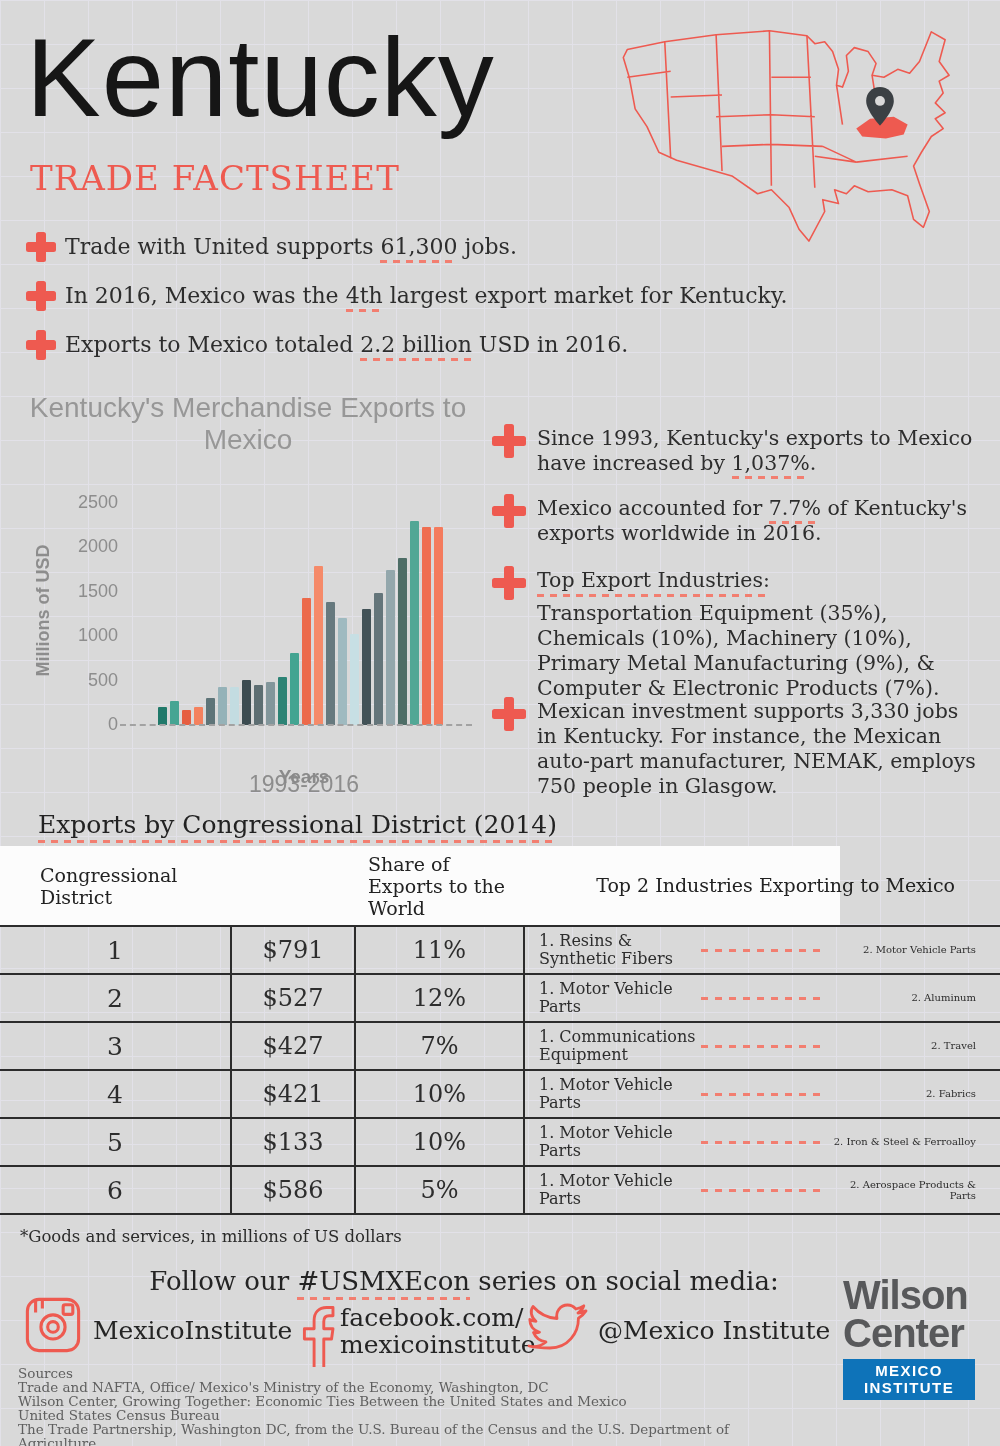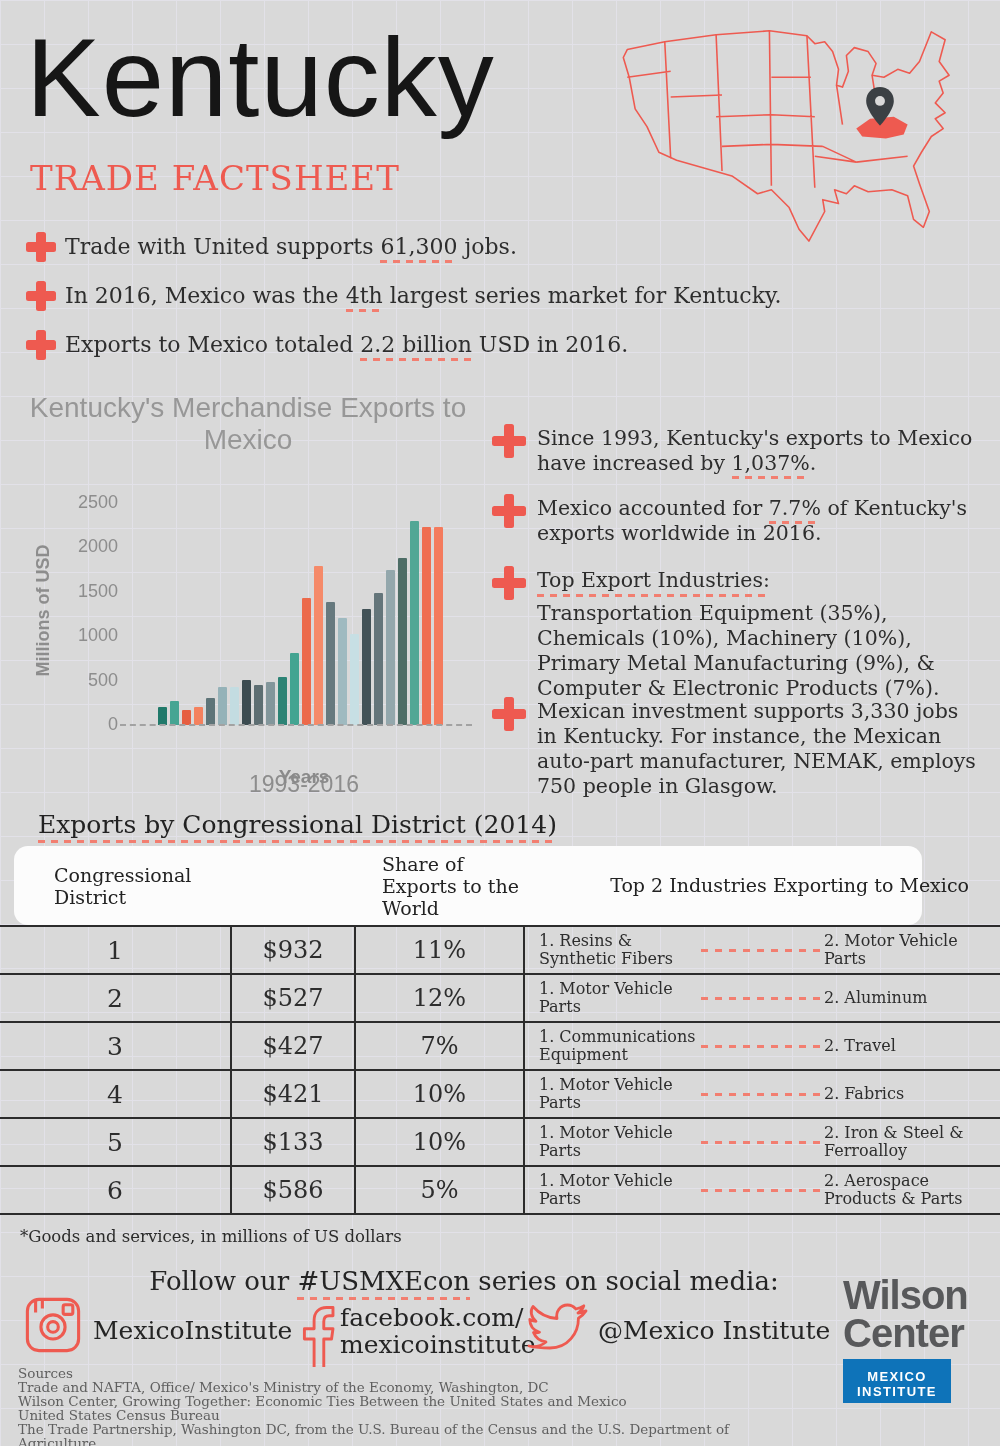--- a/index.html
+++ b/index.html
@@ -62,43 +62,43 @@
   .x-title{left:158px;top:766px;width:292px;text-align:center;
     font-family:"Liberation Sans","DejaVu Sans",sans-serif;font-weight:bold;font-size:19px;color:#8a8a8a;}
 
   
   .side-fact{left:492px;width:500px;display:flex;gap:11px;align-items:flex-start;}
   .side-fact .txt{font-size:20.5px;line-height:1.22;width:447px;padding-top:2px;}
   .side-fact .txt .fact-heading{display:inline-block;margin-bottom:4px;}
 
   
   .table-title{left:38px;top:810px;font-size:25px;color:#222;}
-  .thead{left:14px;top:846px;width:908px;height:79px;background:#fcfcfc;border-radius:14px;}
+  .thead{left:0;top:846px;width:840px;height:79px;background:#fcfcfc;}
   .th{position:absolute;font-size:19px;line-height:1.15;color:#222;}
   .rows{left:0;top:925px;width:1000px;border-bottom:2px solid #2c2c2c;}
   .trow{display:flex;height:48px;border-top:2px solid #2c2c2c;align-items:stretch;}
   .tc{display:flex;align-items:center;justify-content:center;}
   .tc.c1{width:230px;font-size:25px;}
   .tc.c2{width:124px;font-size:24px;border-left:2px solid #2c2c2c;}
   .tc.c3{width:169px;font-size:24px;border-left:2px solid #2c2c2c;}
   .tc.c4{width:477px;border-left:2px solid #2c2c2c;justify-content:flex-start;padding:0 24px 0 14px;gap:4px;}
   .tc.c4 .ind1{width:158px;font-size:16px;line-height:1.12;text-align:left;}
-  .tc.c4 .ind2{width:152px;font-size:16px;line-height:1.12;text-align:left;}
+  .tc.c4 .ind2{width:152px;font-size:10px;line-height:1.12;text-align:right;}
   .leader{flex:1;height:3px;align-self:center;
     background-image:repeating-linear-gradient(90deg,var(--dash) 0 7px,transparent 7px 14px);}
   .footnote{left:20px;top:1227px;font-size:16.5px;color:#2b2b2b;}
 
   
   .follow{left:130px;top:1266px;width:668px;text-align:center;font-size:26px;color:#242424;}
   .handle{font-size:25px;color:#242424;}
   .fb-text{line-height:1.06;}
   .logo{left:843px;top:1276px;width:148px;font-family:"Liberation Sans","DejaVu Sans",sans-serif;}
   .logo .l1,.logo .l2{font-weight:bold;font-size:40px;line-height:0.95;color:var(--logo-gray);letter-spacing:-1px;}
-  .logo .badge{margin-top:7px;width:108px;background:var(--badge-blue);color:#fff;
-    font-size:13px;font-weight:bold;letter-spacing:1.4px;text-align:center;padding:10px 0 4px;}
+  .logo .badge{margin-top:7px;width:132px;background:var(--badge-blue);color:#fff;
+    font-size:15px;font-weight:bold;letter-spacing:1.4px;text-align:center;padding:3px 0 4px;}
   .sources{left:18px;top:1366px;width:760px;font-size:13.5px;line-height:1.04;color:#5f5f5f;}
   .icon-stroke{stroke:var(--accent);fill:none;}
 </style>
 </head>
 <body>
 
 <div class="page">
 
   <div class="abs main-title">Kentucky</div>
   <div class="abs sub-title">TRADE FACTSHEET</div>
@@ -113,21 +113,21 @@
     <circle cx="270" cy="84" r="5" fill="#d9d9d9"></circle>
   </svg>
 
   <div class="abs key-facts">
     <div class="key-fact">
       <span class="plus"></span>
       <span class="txt"><span>Trade with United supports </span><span class="hl">61,300</span><span> jobs.</span></span>
     </div>
     <div class="key-fact">
       <span class="plus"></span>
-      <span class="txt"><span>In 2016, Mexico was the </span><span class="hl">4th</span><span> largest series market for Kentucky.</span></span>
+      <span class="txt"><span>In 2016, Mexico was the </span><span class="hl">4th</span><span> largest export market for Kentucky.</span></span>
     </div>
     <div class="key-fact">
       <span class="plus"></span>
       <span class="txt"><span>Exports to Mexico totaled </span><span class="hl">2.2 billion</span><span> USD in 2016.</span></span>
     </div>
   </div>
 
   <div class="abs chart-title">Kentucky's Merchandise Exports to Mexico</div>
   <div class="abs y-axis-label">Millions of USD</div>
   <div id="ticks">
@@ -190,21 +190,21 @@
 
   <div class="abs table-title hl">Exports by Congressional District (2014)</div>
   <div class="abs thead">
     <div class="th" style="left:40px;top:19px;width:160px;">Congressional District</div>
     <div class="th" style="left:368px;top:8px;width:150px;">Share of Exports to the World</div>
     <div class="th" style="left:545px;top:29px;width:410px;text-align:right;">Top 2 Industries Exporting to Mexico</div>
   </div>
   <div class="abs rows" id="table-rows">
       <div class="trow">
         <div class="tc c1">1</div>
-        <div class="tc c2">$932</div>
+        <div class="tc c2">$791</div>
         <div class="tc c3">11%</div>
         <div class="tc c4">
           <span class="ind1">1. Resins &amp; Synthetic Fibers</span>
           <span class="leader"></span>
           <span class="ind2">2. Motor Vehicle Parts</span>
         </div>
       </div>
       <div class="trow">
         <div class="tc c1">2</div>
         <div class="tc c2">$527</div>

